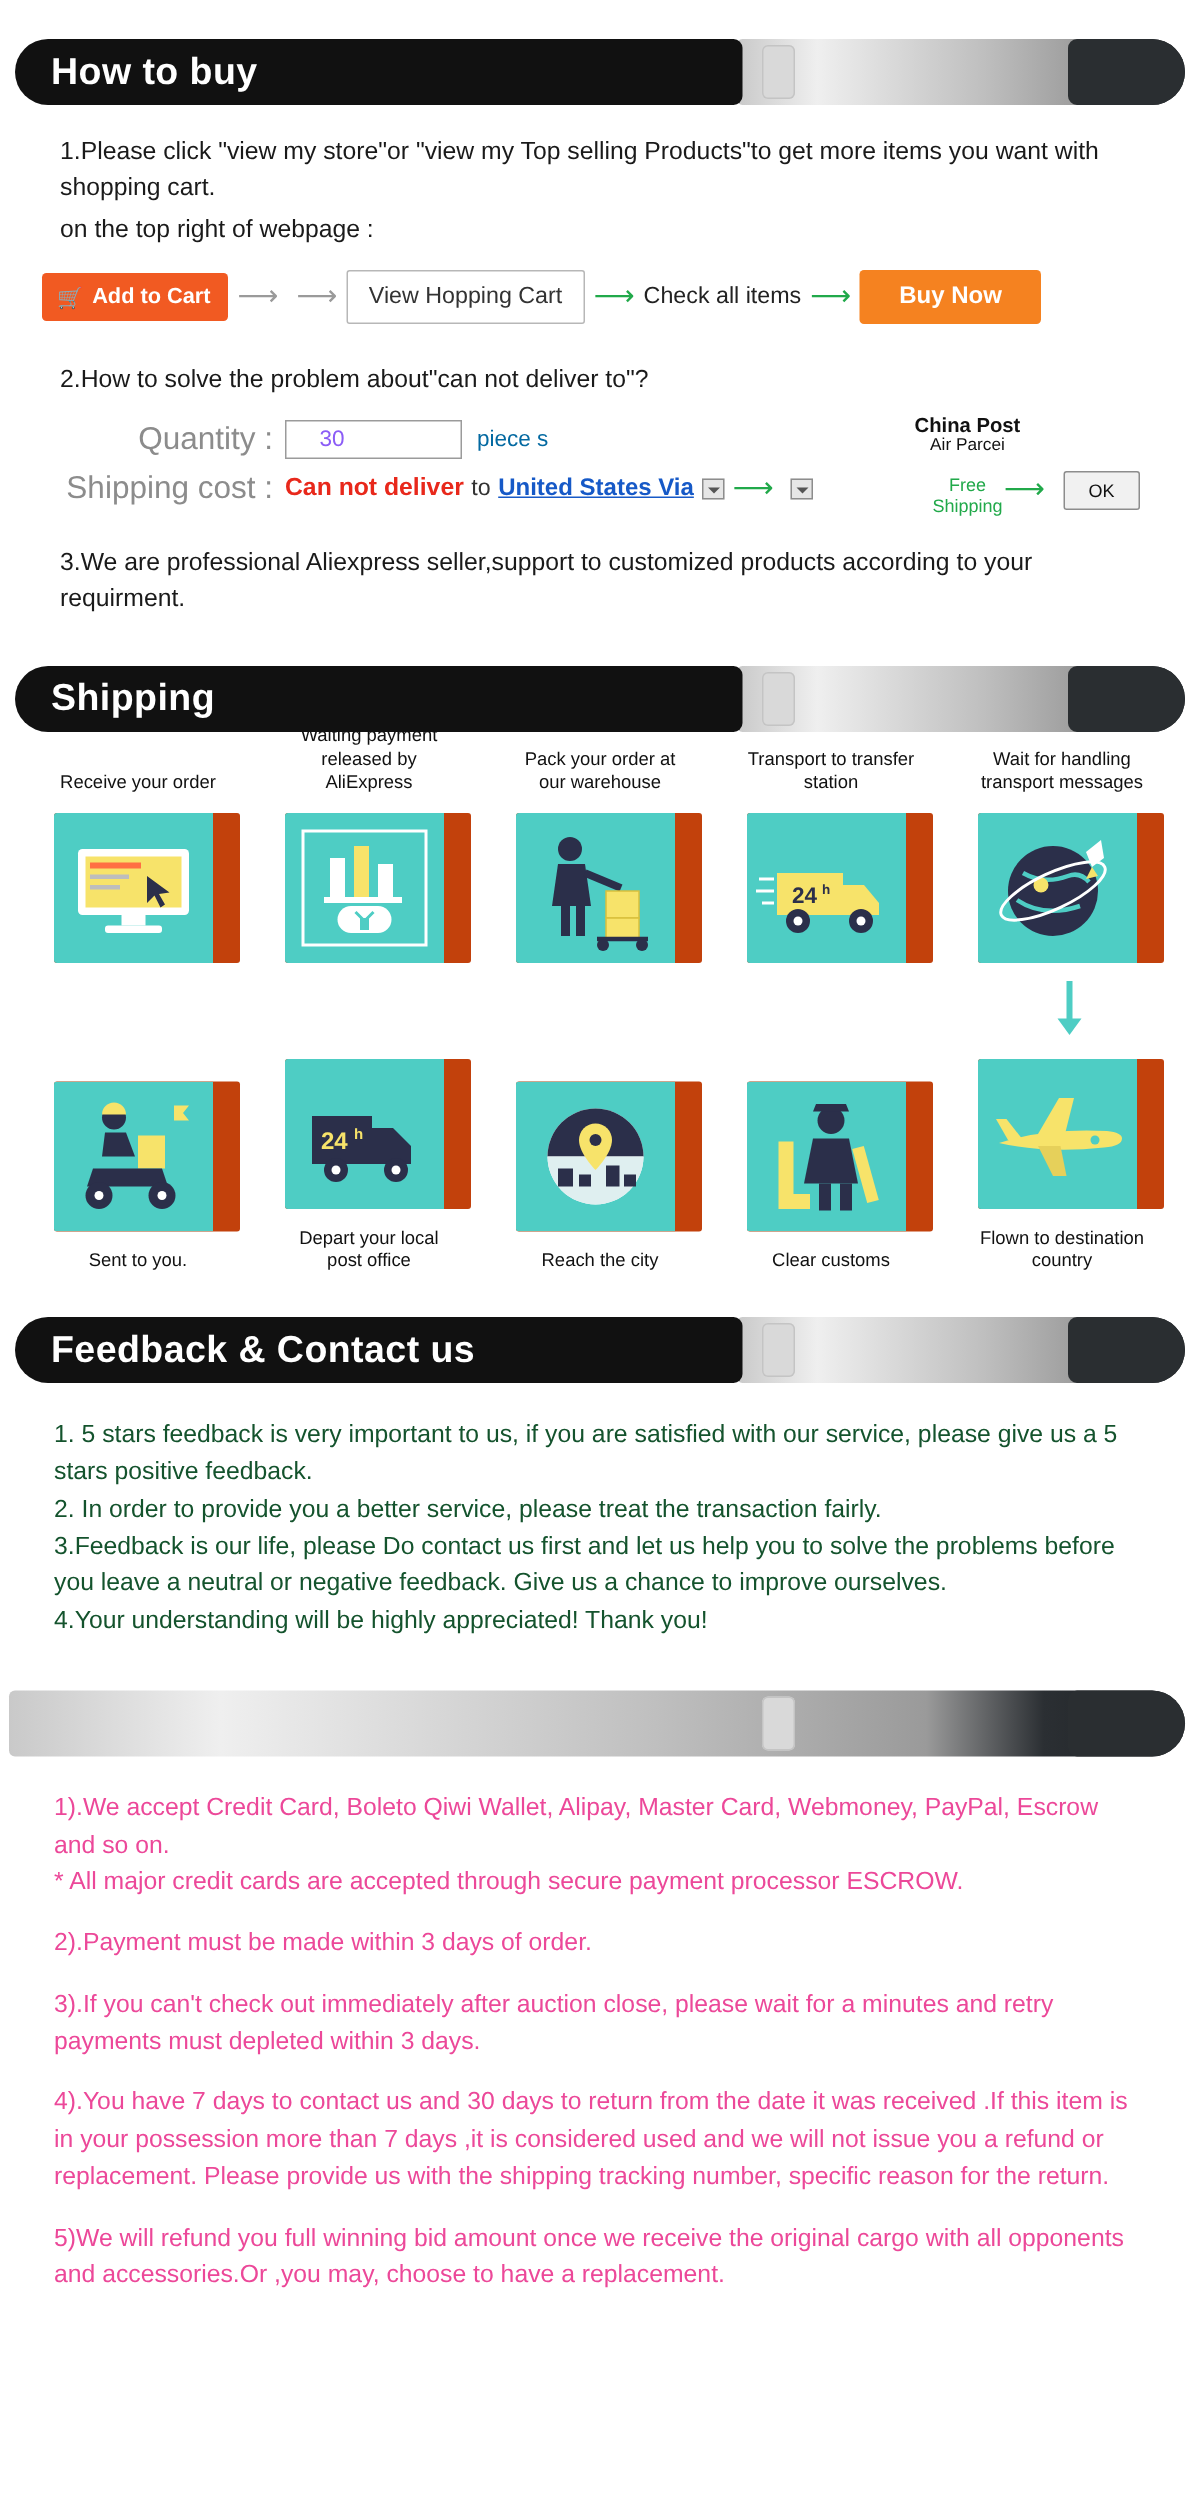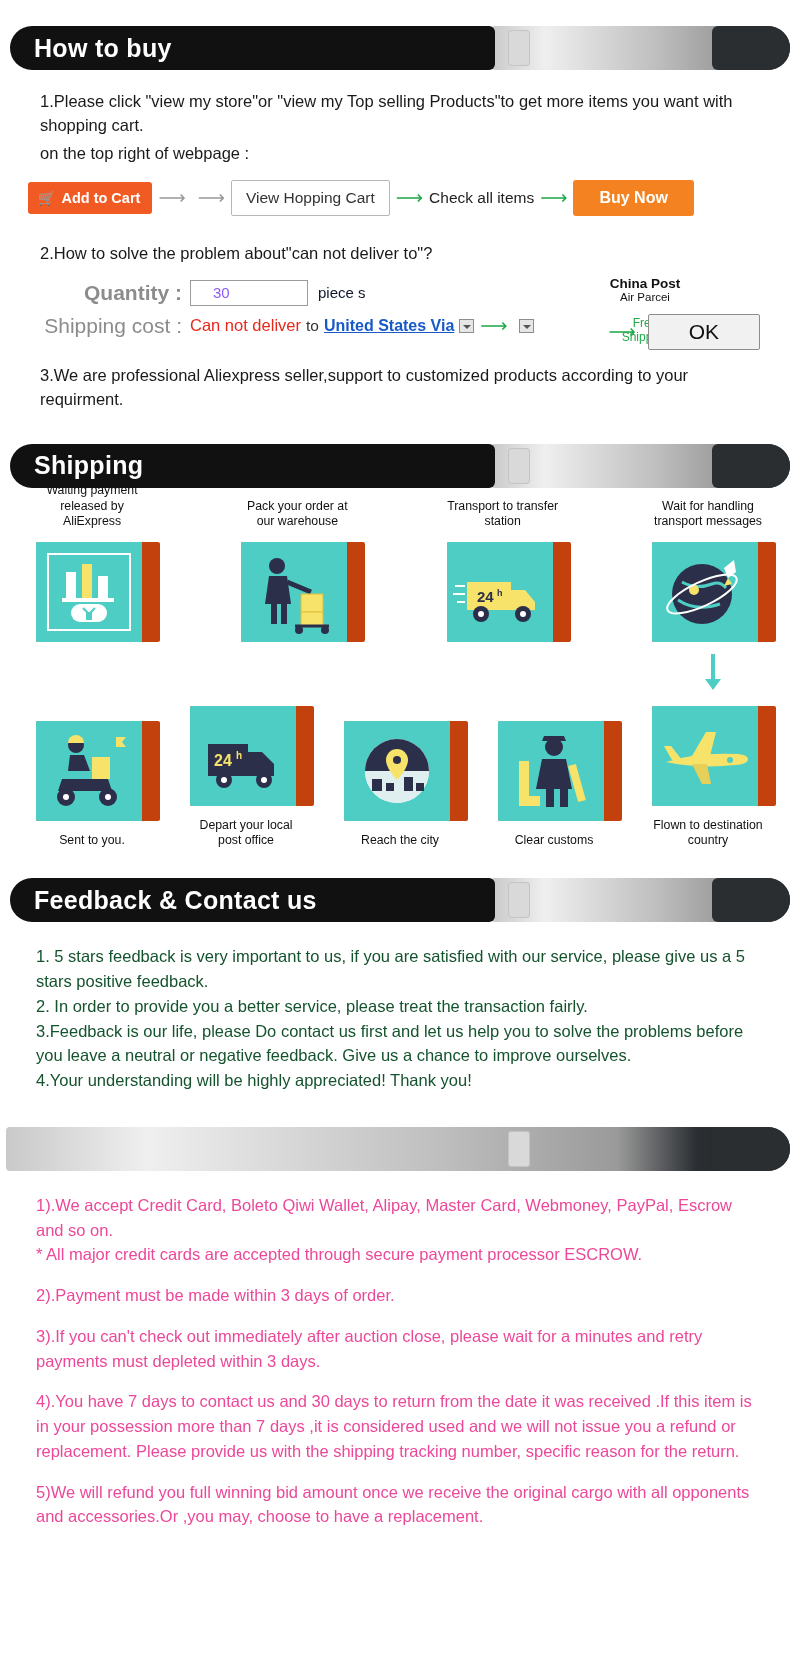--- a/index.html
+++ b/index.html
@@ -122,34 +122,34 @@
     font-weight: bold;
     font-size: 16px;
     padding: 9px 26px;
     border-radius: 3px;
     white-space: nowrap;
   }
 
   
   .qty-wrap { padding: 0 40px; margin-top: 14px; position: relative; }
   .qty-row { display: flex; align-items: center; font-size: 21px; color: #8c8c8c; }
-  .qty-row .lbl { width: 150px; text-align: right; padding-right: 8px; font-weight: bold; }
+  .qty-row .lbl { width: 150px; text-align: right; padding-right: 8px; }
   .qty-input {
     border: 1px solid #9b9b9b;
     width: 118px; height: 26px;
     font-size: 15px;
     padding: 0 22px;
     color: #8b5cf6;
     font-family: "Liberation Sans", sans-serif;
     background: #fff;
   }
-  .piece { font-size: 15px; color: #0f172a; margin-left: 10px; }
+  .piece { font-size: 15px; color: #0369a1; margin-left: 10px; }
   .ship-row { display: flex; align-items: center; font-size: 21px; color: #8c8c8c; margin-top: 8px; }
   .ship-row .lbl { width: 150px; text-align: right; padding-right: 8px; }
-  .cant { color: #e8281b; font-weight: normal; font-size: 16.5px; }
+  .cant { color: #e8281b; font-weight: bold; font-size: 16.5px; }
   .to { color: #333; font-size: 15.5px; margin: 0 5px; }
   .country {
     color: #1659c7;
     text-decoration: underline;
     font-size: 16px;
     font-weight: bold;
   }
   .dd {
     display: inline-block;
     width: 15px; height: 14px;
@@ -176,22 +176,22 @@
   .cp-sub { font-size: 11.5px; color: #111; }
   .free-ship {
     color: #21a94a;
     font-size: 12px;
     line-height: 1.15;
     margin-top: 14px;
   }
   .ok-btn {
     border: 1px solid #8d8d8d;
     background: #f1f1f1;
-    padding: 5px 40px;
-    font-size: 21px;
+    padding: 5px 16px;
+    font-size: 12px;
     color: #111;
     display: inline-block;
     border-radius: 2px;
   }
   .ship-right {
     position: absolute;
     right: 40px;
     top: 34px;
     display: flex;
     align-items: center;
@@ -331,20 +331,36 @@
     <div class="black">Shipping</div>
     <div class="grad"></div>
     <div class="knob"></div>
     <div class="cap"></div>
   </div>
 
   <div class="ship-diagram">
 
     <div class="srow">
 
+      <div class="scell">
+        <div class="scap">Receive your order</div>
+        <div class="stile">
+          <svg class="tile-svg" viewBox="0 0 106 100">
+            <rect x="0" y="0" width="106" height="100" fill="#4ecdc4"></rect>
+            <rect x="16" y="24" width="74" height="44" rx="3" fill="#ffffff"></rect>
+            <rect x="21" y="29" width="64" height="34" fill="#f7e36a"></rect>
+            <rect x="24" y="33" width="34" height="4" fill="#ff7043"></rect>
+            <rect x="24" y="41" width="26" height="3" fill="#bdbdbd"></rect>
+            <rect x="24" y="48" width="20" height="3" fill="#bdbdbd"></rect>
+            <path d="M62 42 L62 60 L67 55 L71 63 L74 61 L70 54 L77 53 Z" fill="#2b2f4a"></path>
+            <rect x="45" y="68" width="16" height="7" fill="#ffffff"></rect>
+            <rect x="34" y="75" width="38" height="5" rx="2" fill="#ffffff"></rect>
+          </svg>
+        </div>
+      </div>
 
       <div class="scell">
         <div class="scap">Waiting payment
 released by AliExpress</div>
         <div class="stile">
           <svg class="tile-svg" viewBox="0 0 106 100">
             <rect x="0" y="0" width="106" height="100" fill="#4ecdc4"></rect>
             <rect x="12" y="12" width="82" height="76" fill="none" stroke="#ffffff" stroke-width="2"></rect>
             <rect x="30" y="30" width="10" height="26" fill="#ffffff"></rect>
             <rect x="46" y="22" width="10" height="34" fill="#f7e36a"></rect>

